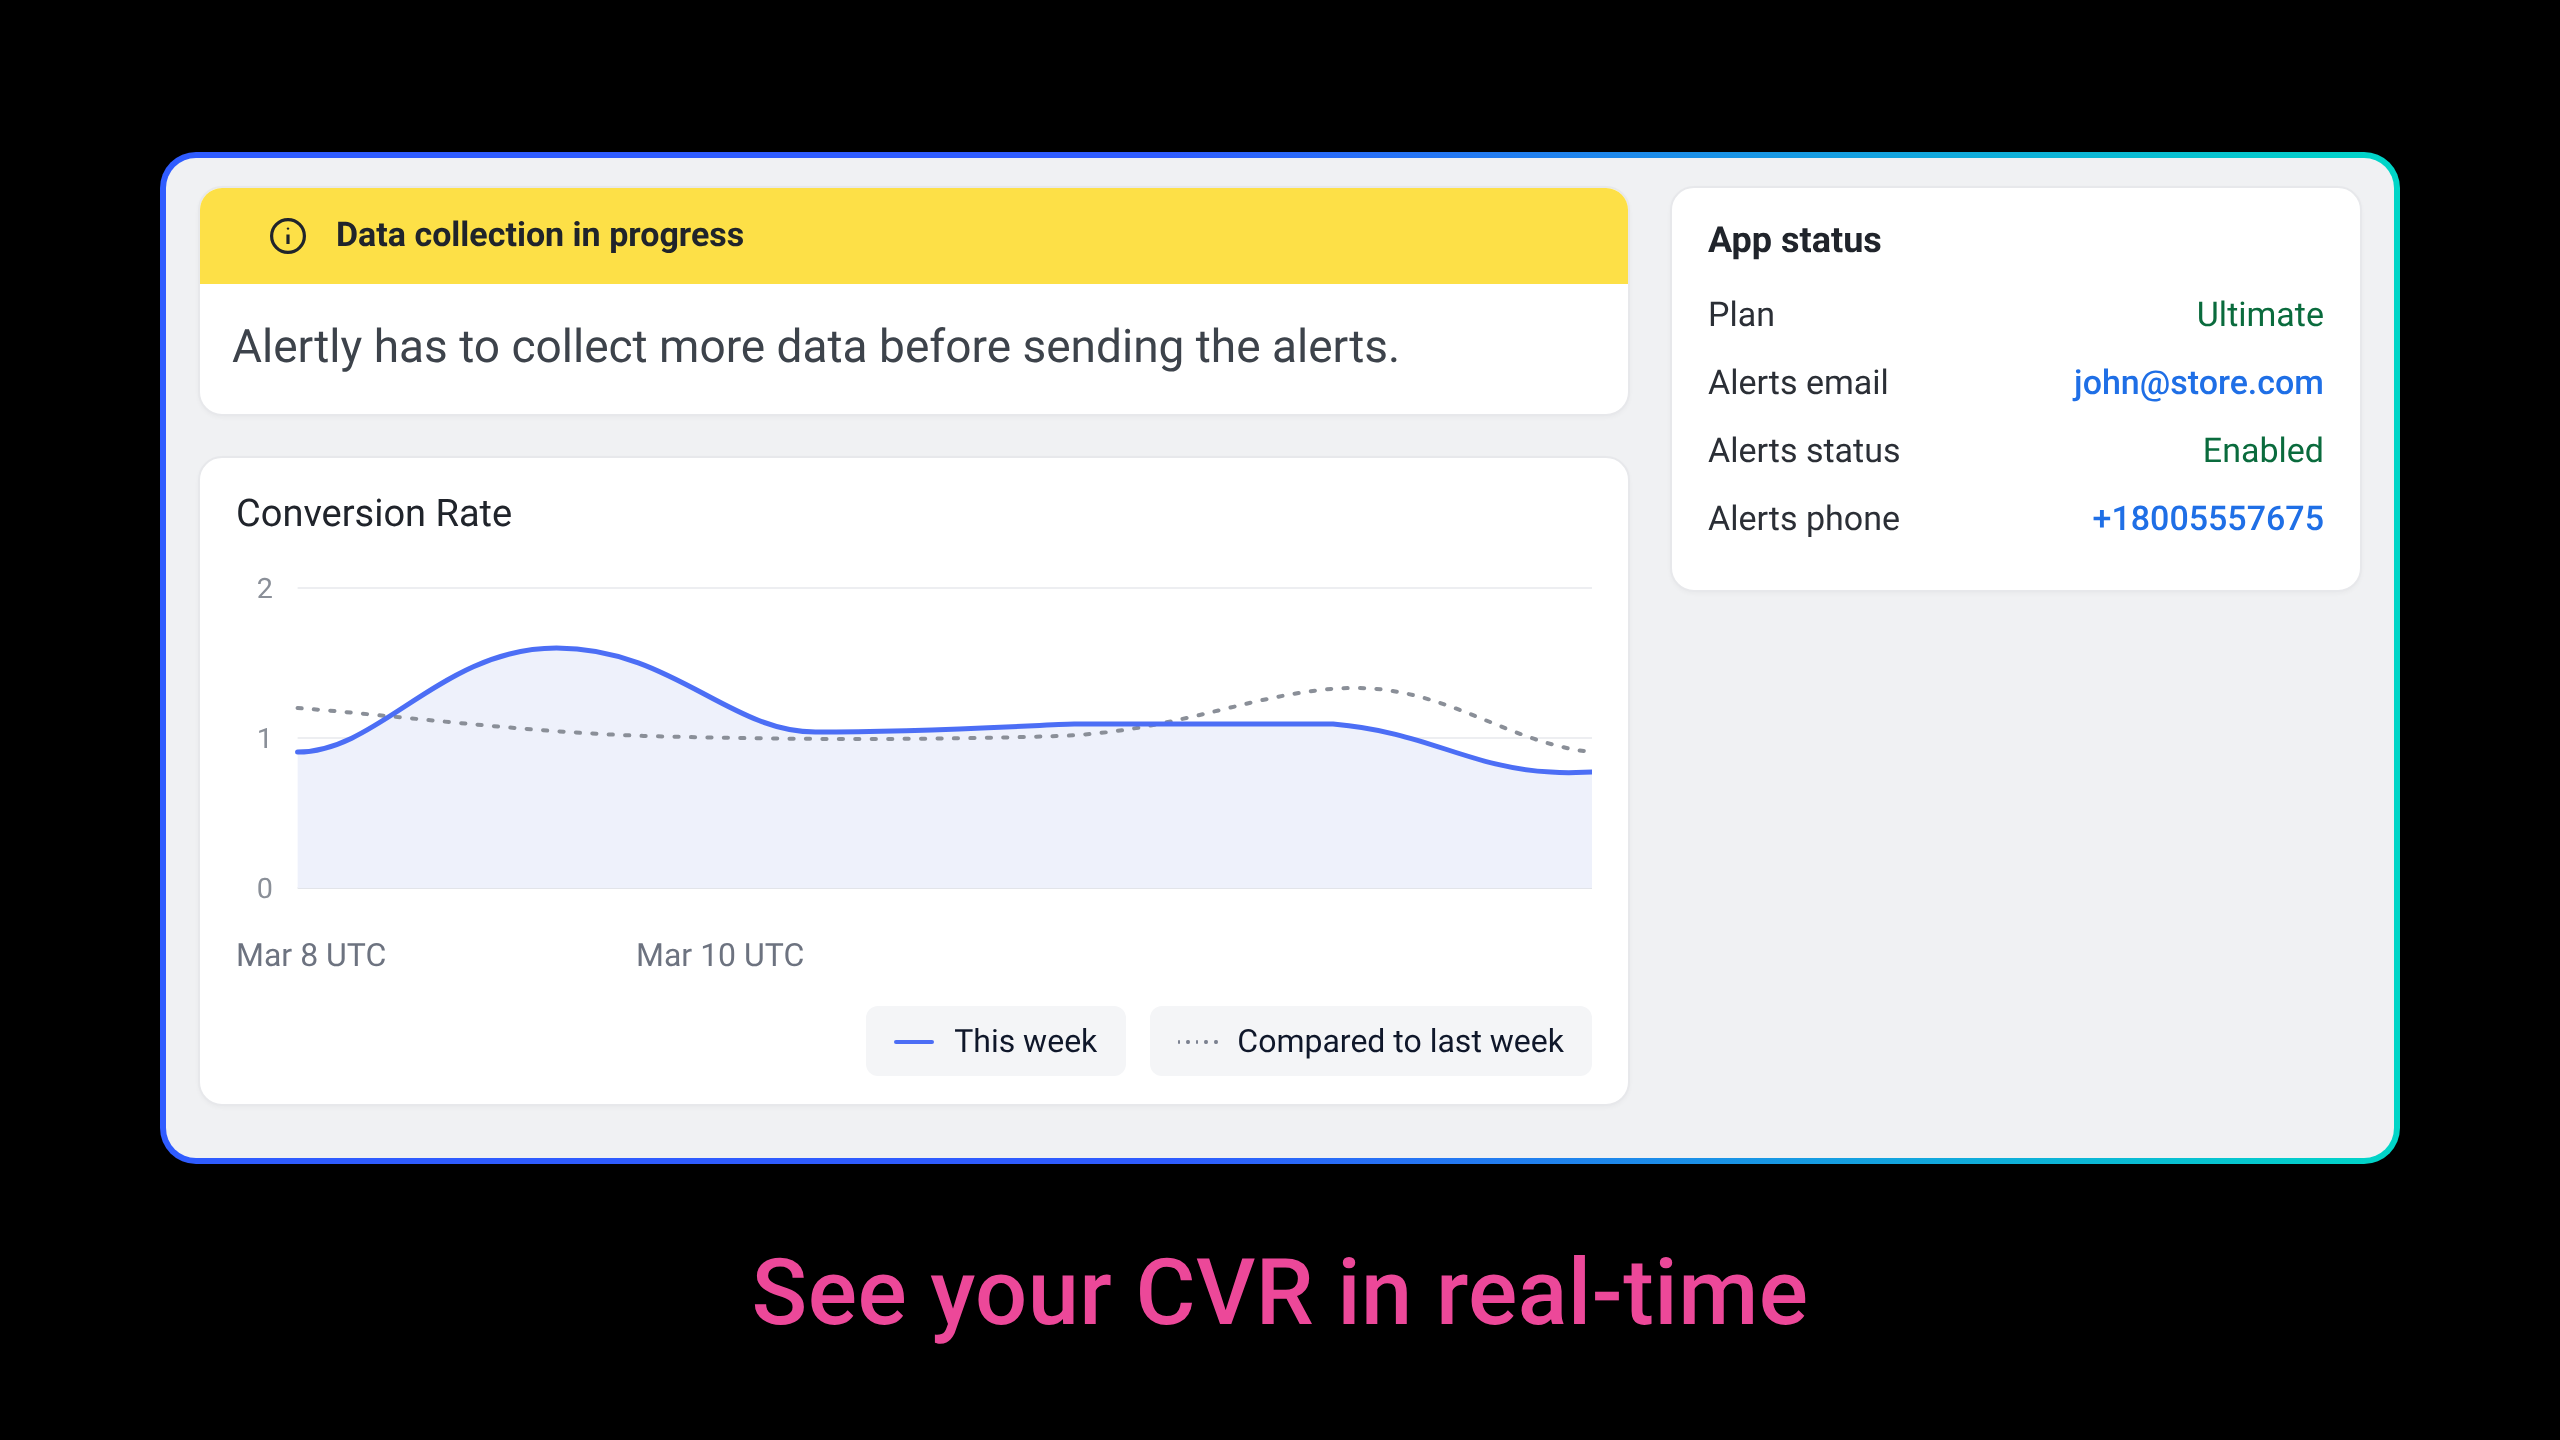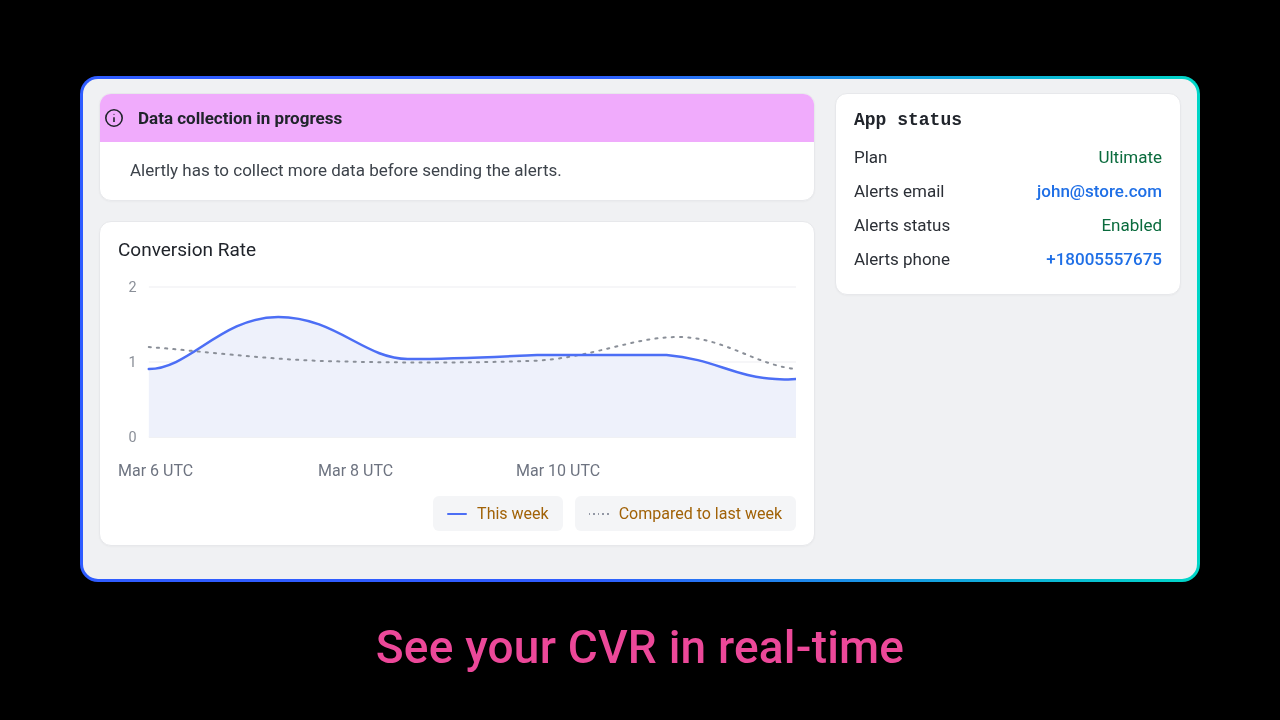--- a/index.html
+++ b/index.html
@@ -23,40 +23,40 @@
   }
   .left-col { flex: 1 1 auto; display: flex; flex-direction: column; gap: 20px; }
   .right-col { width: 346px; }
   .card {
     background: #fff;
     border: 1px solid #e7e8eb;
     border-radius: 12px;
     box-shadow: 0 1px 2px rgba(0,0,0,0.03);
     overflow: hidden;
   }
-  .banner-head { background: #f0abfc; display: flex; align-items: flex-end; gap: 14px; padding: 14px 4px; }
+  .banner-head { background: #fde047; display: flex; align-items: flex-end; gap: 14px; padding: 14px 34px; }
   .banner-title { font-weight: 700; font-size: 17px; color: #20242b; }
-  .banner-body { padding: 18px 30px 20px; color: #3d434b; font-size: 17px; }
+  .banner-body { padding: 18px 16px 20px; color: #3d434b; font-size: 23px; }
   .info-icon { width: 20px; height: 20px; display: inline-flex; align-items: center; justify-content: center; }
   .chart-card { padding: 16px 18px 14px; }
   .chart-title { font-weight: 400; font-size: 19px; color: #20242b; margin-bottom: 6px; }
   .chart-wrap { position: relative; width: 100%; height: 188px; }
   .chart-svg { width: 100%; height: 100%; display: block; }
   .y-tick-label { font-size: 14px; fill: #8a8f98; }
   .x-axis { display: flex; gap: 0; margin-top: 6px; color: #6d7380; font-size: 16px; }
   .x-axis span:nth-child(1) { flex: 0 0 200px; }
   .x-axis span:nth-child(2) { flex: 0 0 198px; }
   .x-axis span:nth-child(3) { flex: 0 0 auto; }
   .legend { display: flex; gap: 12px; justify-content: flex-end; margin-top: 16px; }
-  .legend-item { display: inline-flex; align-items: center; gap: 10px; background: #f4f5f7; border-radius: 6px; padding: 8px 14px; color: #a16207; font-size: 16px; }
+  .legend-item { display: inline-flex; align-items: center; gap: 10px; background: #f4f5f7; border-radius: 6px; padding: 8px 14px; color: #0f172a; font-size: 16px; }
   .legend-mark { width: 20px; height: 2px; background: #4c6ef5; border-radius: 2px; }
   .legend-mark.dots { background: none; height: 6px; display:flex; align-items:center; gap:3px; }
   .legend-mark.dots i { width:2px; height:2px; background:#7b8190; border-radius:50%; display:inline-block; }
   .status-card { padding: 16px 18px 18px; }
-  .status-title { font-weight: 700; font-size: 18px; color: #20242b; margin-bottom: 10px; font-family: Liberation Mono, monospace; }
+  .status-title { font-weight: 700; font-size: 18px; color: #20242b; margin-bottom: 10px; }
   .kv { display: flex; justify-content: space-between; align-items: baseline; padding: 7px 0; font-size: 17px; text-align: right; }
   .kv .k { color: #2b2f36; }
   .kv .v.green { color: #0a6b3d; font-weight: 400; }
   .kv .v.blue { color: #1f6fe6; font-weight: 500; }
   .tagline {
     position: absolute;
     left: 0; right: 0; top: 620px;
     text-align: center;
     color: #ec4899;
     font-size: 46px;
@@ -119,21 +119,20 @@
                        C 70 102, 100 50, 156 50
                        C 212 50, 240 92, 282 92
                        C 340 92, 400 88, 408 88
                        C 470 88, 520 88, 534 88
                        C 580 92, 600 110, 640 112
                        C 650 113, 656 112, 660 112" stroke="#4c6ef5" stroke-width="2.5" fill="none" stroke-linecap="round"></path>
             </svg>
           </div>
 
           <div class="x-axis">
-            <span>Mar 6 UTC</span>
             <span>Mar 8 UTC</span>
             <span>Mar 10 UTC</span>
           </div>
 
           <div class="legend">
             <div class="legend-item">
               <span class="legend-mark"></span>
               <span>This week</span>
             </div>
             <div class="legend-item">

